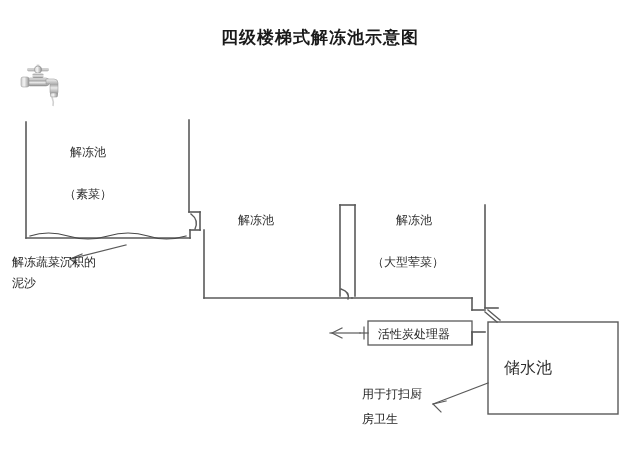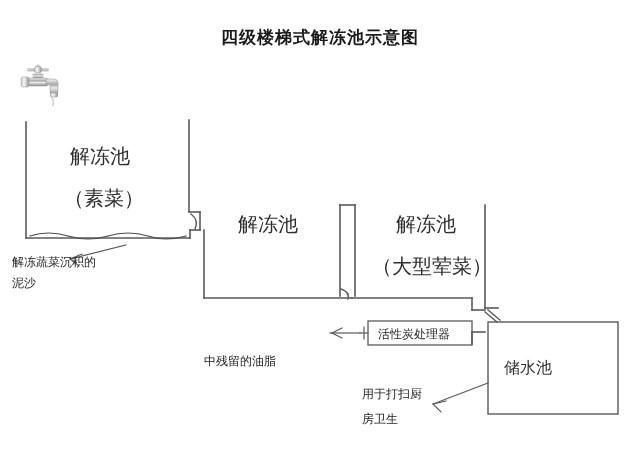--- a/index.html
+++ b/index.html
@@ -38,21 +38,21 @@
     width: 640px;
     height: 457px;
   }
   .lbl {
     position: absolute;
     color: #2b2b2b;
     white-space: nowrap;
     font-family: "Liberation Serif", "DejaVu Serif", serif;
   }
   .pool-label {
-    font-size: 20px;
+    font-size: 12px;
     color: #2f2f2f;
     text-align: center;
     line-height: 1.0;
   }
   .note {
     font-size: 12px;
     color: #1f1f1f;
     font-family: "Liberation Sans", "DejaVu Sans", sans-serif;
     line-height: 1.55;
   }
@@ -176,18 +176,17 @@
   <div class="lbl pool-label" style="left:396px; top:214px;">解冻池</div>
   <div class="lbl pool-label" style="left:372px; top:256px;">（大型荤菜）</div>
 
   <div class="lbl store-label" style="left:504px; top:358px;">储水池</div>
 
   <div class="lbl box-label" style="left:378px; top:326px;">活性炭处理器</div>
 
   <div class="lbl note" style="left:12px; top:253px;">解冻蔬菜沉积的</div>
   <div class="lbl note" style="left:12px; top:274px;">泥沙</div>
 
-  <div class="lbl note" style="left:204px; top:352px;">中残留的油脂</div>
 
   <div class="lbl note" style="left:362px; top:385px;">用于打扫厨</div>
   <div class="lbl note" style="left:362px; top:410px;">房卫生</div>
 
 </div>
 
 </body></html>

